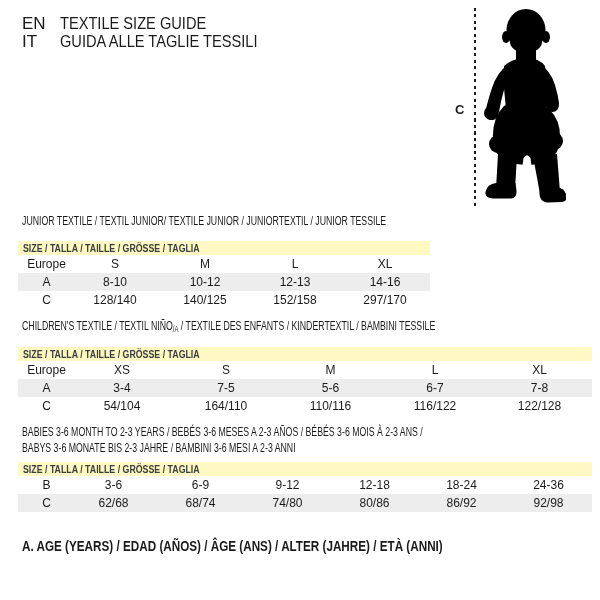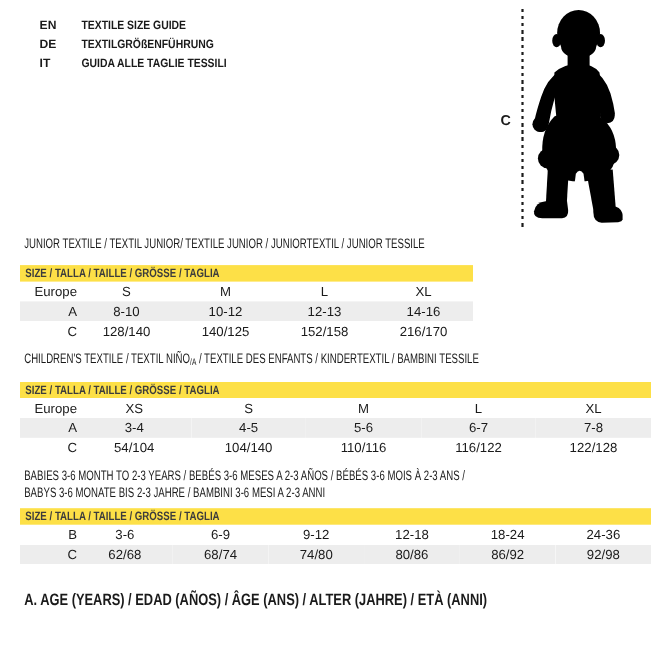--- a/index.html
+++ b/index.html
@@ -8,41 +8,41 @@
     font-family:"Liberation Sans","DejaVu Sans",sans-serif;
     color:#1a1a1a; overflow:hidden;
   }
   .cnd { display:inline-block; white-space:nowrap; transform-origin:0 50%; }
   .s70 { transform:scaleX(.70); }
   .s78 { transform:scaleX(.78); }
   .s80 { transform:scaleX(.80); }
   .s86 { transform:scaleX(.86); }
 
   
-  #langs { position:absolute; left:36px; top:15px; font-size:11px; font-weight:bold; }
+  #langs { position:absolute; left:22px; top:15px; font-size:17px; font-weight:normal; }
   .lang-row { display:flex; height:17.5px; line-height:17.5px; }
   .lang-code { width:38px; flex:0 0 38px; }
 
   
   #dash-line {
     position:absolute; left:474px; top:8px; width:2px; height:199px;
     background:repeating-linear-gradient(to bottom,#1c1c1c 0 3px,transparent 3px 6.5px);
   }
   #height-marker { position:absolute; left:455px; top:102px; font-size:13px; font-weight:bold; }
   #baby-svg { position:absolute; left:482px; top:8px; }
 
   
   .tbl-title { position:absolute; left:22px; font-size:12.5px; font-weight:normal; white-space:nowrap; }
   .sub { font-size:8.5px; position:relative; top:2px; }
 
   
   table.sizes { position:absolute; border-collapse:collapse; table-layout:fixed; font-size:12px; }
   table.sizes td { padding:0; margin:0; text-align:center; height:18px; line-height:18px; white-space:nowrap; overflow:hidden; }
-  table.sizes td.lbl { text-align:right; padding-left:5px; }
-  table.sizes tr.band td { background:#fde047; height:14px; line-height:14px; text-align:left; padding-left:5px; }
+  table.sizes td.lbl { text-align:center; padding-left:5px; }
+  table.sizes tr.band td { background:#fef9c3; height:14px; line-height:14px; text-align:left; padding-left:5px; }
   .band-text { font-size:11px; font-weight:bold; color:#3c3c3c; }
   table.sizes tr.stripe td { background:#ededed; }
   #t-junior  { left:18px; top:241px; width:412px; }
   #t-children{ left:18px; top:347px; width:574px; }
   #t-babies  { left:18px; top:462px; width:574px; }
   #title-junior { top:214px; }
   #title-children { top:319px; }
   #title-babies { top:424px; line-height:16px; }
   
   #footnotes { position:absolute; left:22px; top:537px; font-size:15px; font-weight:bold; }
@@ -50,24 +50,20 @@
 </style>
 </head>
 <body>
 
 <div id="canvas">
 
   <div id="langs">
     <div class="lang-row">
       <span class="lang-code">EN</span>
       <span class="cnd s86">TEXTILE SIZE GUIDE</span>
-    </div>
-    <div class="lang-row">
-      <span class="lang-code">DE</span>
-      <span class="cnd s86">TEXTILGRÖßENFÜHRUNG</span>
     </div>
     <div class="lang-row">
       <span class="lang-code">IT</span>
       <span class="cnd s86">GUIDA ALLE TAGLIE TESSILI</span>
     </div>
   </div>
 
   <div id="dash-line"></div>
   <div id="height-marker">C</div>
   <svg id="baby-svg" width="84" height="200" viewBox="0 0 84 200" xmlns="http://www.w3.org/2000/svg">
@@ -120,21 +116,21 @@
       <td>8-10</td>
       <td>10-12</td>
       <td>12-13</td>
       <td>14-16</td>
     </tr>
     <tr>
       <td class="lbl">C</td>
       <td>128/140</td>
       <td>140/125</td>
       <td>152/158</td>
-      <td>216/170</td>
+      <td>297/170</td>
     </tr>
   </tbody>
     </table>
 
   <div class="tbl-title" id="title-children">
     <span class="cnd s70"><span>CHILDREN'S TEXTILE / TEXTIL NIÑO</span><span class="sub">/A</span><span> / TEXTILE DES ENFANTS / KINDERTEXTIL / BAMBINI TESSILE</span></span>
   </div>
   <table class="sizes" id="t-children">
     <colgroup>
         <col style="width:52px">
@@ -152,29 +148,29 @@
       <td class="lbl">Europe</td>
       <td>XS</td>
       <td>S</td>
       <td>M</td>
       <td>L</td>
       <td>XL</td>
     </tr>
     <tr class="stripe">
       <td class="lbl">A</td>
       <td>3-4</td>
-      <td>4-5</td>
+      <td>7-5</td>
       <td>5-6</td>
       <td>6-7</td>
       <td>7-8</td>
     </tr>
     <tr>
       <td class="lbl">C</td>
       <td>54/104</td>
-      <td>104/140</td>
+      <td>164/110</td>
       <td>110/116</td>
       <td>116/122</td>
       <td>122/128</td>
     </tr>
   </tbody>
     </table>
 
   <div class="tbl-title" id="title-babies">
     <div><span class="cnd s70">BABIES 3-6 MONTH TO 2-3 YEARS / BEBÉS 3-6 MESES A 2-3 AÑOS / BÉBÉS 3-6 MOIS À 2-3 ANS /</span></div>
     <div><span class="cnd s70">BABYS 3-6 MONATE BIS 2-3 JAHRE / BAMBINI 3-6 MESI A 2-3 ANNI</span></div>

